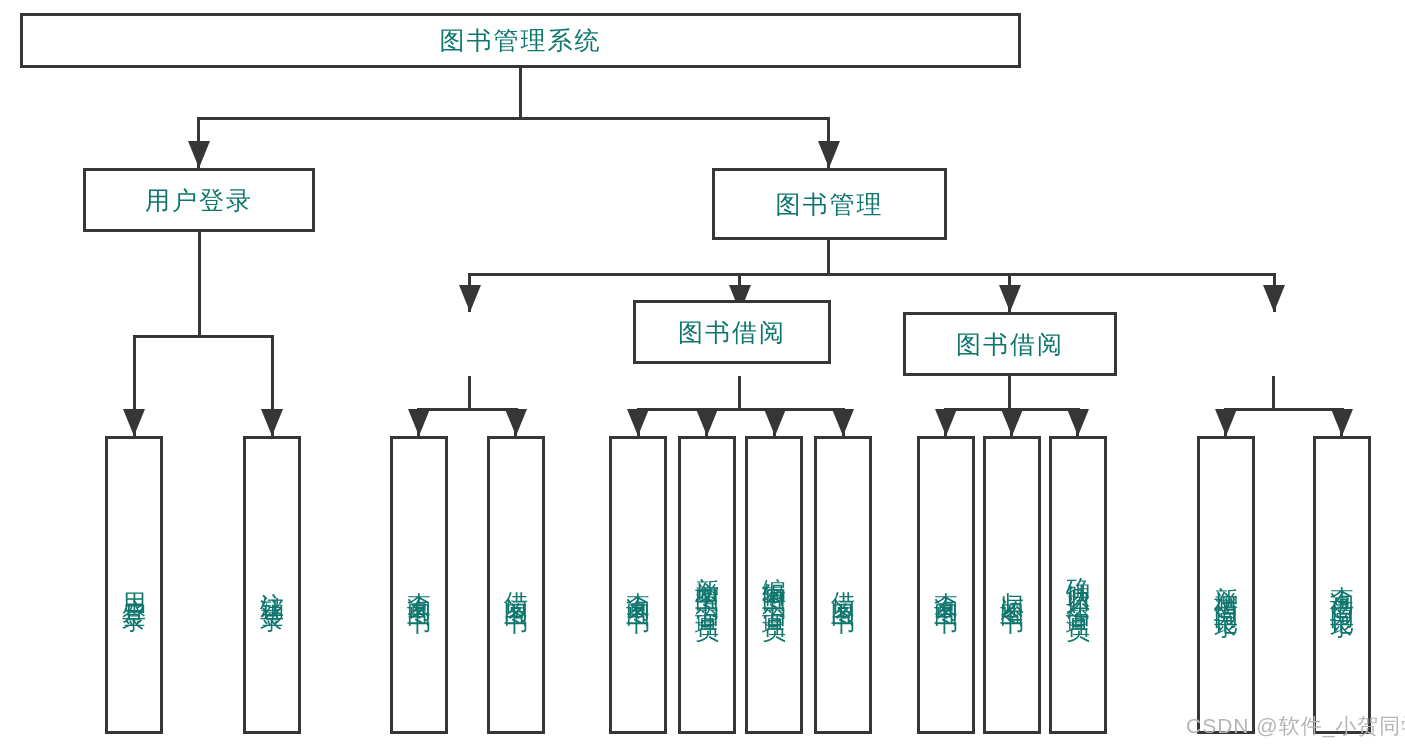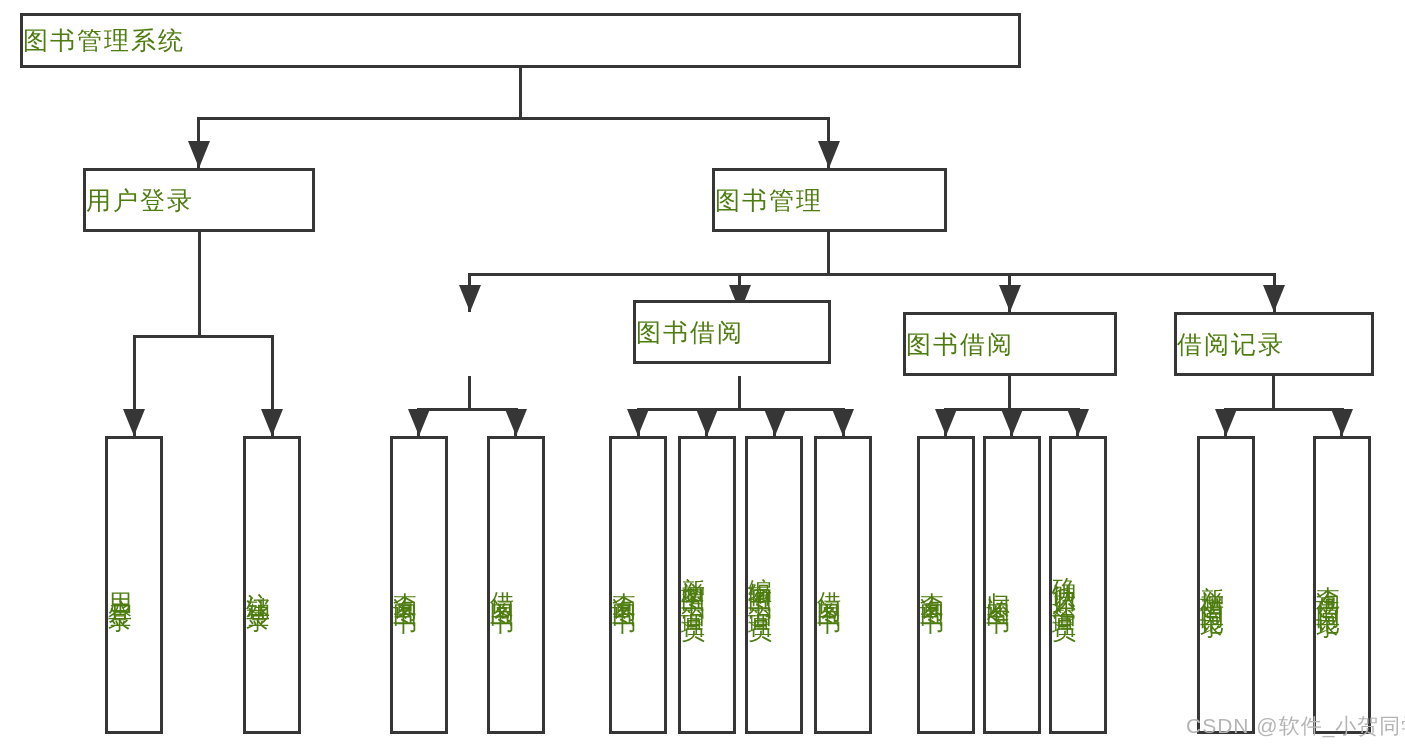--- a/index.html
+++ b/index.html
@@ -16,22 +16,22 @@
     overflow: hidden;
   }
   
   .box {
     position: absolute;
     box-sizing: border-box;
     background: #ffffff;
     border: 3px solid #363636;
     display: flex;
     align-items: center;
-    justify-content: flex-start;
-    color: #4d7c0f;
+    justify-content: center;
+    color: #0f766e;
     z-index: 2;
   }
   .box.h span {
     font-size: 25px;
     letter-spacing: 2px;
     white-space: nowrap;
   }
   .box.v {
     width: 58px;
     height: 298px;
@@ -85,21 +85,21 @@
   <div class="line" style="left:197px;top:117px;width:632px;height:3px"></div>
 
   <div class="line" style="left:197px;top:117px;width:3px;height:51px"></div>
   <div class="head" style="left:188px;top:141px"></div>
   <div class="line" style="left:827px;top:117px;width:3px;height:51px"></div>
   <div class="head" style="left:818px;top:141px"></div>
 
   <div class="box h" style="left:83px;top:168px;width:232px;height:64px">
     <span>用户登录</span>
   </div>
-  <div class="box h" style="left:712px;top:168px;width:235px;height:64px">
+  <div class="box h" style="left:712px;top:168px;width:235px;height:72px">
     <span>图书管理</span>
   </div>
 
   <div class="line" style="left:198px;top:232px;width:3px;height:106px"></div>
   <div class="line" style="left:133px;top:335px;width:141px;height:3px"></div>
   <div class="line" style="left:133px;top:335px;width:3px;height:101px"></div>
   <div class="head" style="left:123px;top:409px"></div>
   <div class="line" style="left:271px;top:335px;width:3px;height:101px"></div>
   <div class="head" style="left:261px;top:409px"></div>
 
@@ -113,23 +113,20 @@
   <div class="head" style="left:999px;top:285px"></div>
   <div class="line" style="left:1273px;top:273px;width:3px;height:39px"></div>
   <div class="head" style="left:1263px;top:285px"></div>
 
   <div class="box h" style="left:633px;top:300px;width:198px;height:64px">
     <span>图书借阅</span>
   </div>
   <div class="box h" style="left:903px;top:312px;width:214px;height:64px">
     <span>图书借阅</span>
   </div>
-  <div class="box h" style="left:1174px;top:312px;width:200px;height:64px">
-    <span>借阅记录</span>
-  </div>
 
   <div class="line" style="left:468px;top:376px;width:3px;height:35px"></div>
   <div class="line" style="left:417px;top:408px;width:101px;height:3px"></div>
   <div class="line" style="left:417px;top:408px;width:3px;height:28px"></div>
   <div class="head" style="left:408px;top:409px"></div>
   <div class="line" style="left:514px;top:408px;width:3px;height:28px"></div>
   <div class="head" style="left:505px;top:409px"></div>
 
   <div class="line" style="left:738px;top:376px;width:3px;height:35px"></div>
   <div class="line" style="left:637px;top:408px;width:208px;height:3px"></div>

